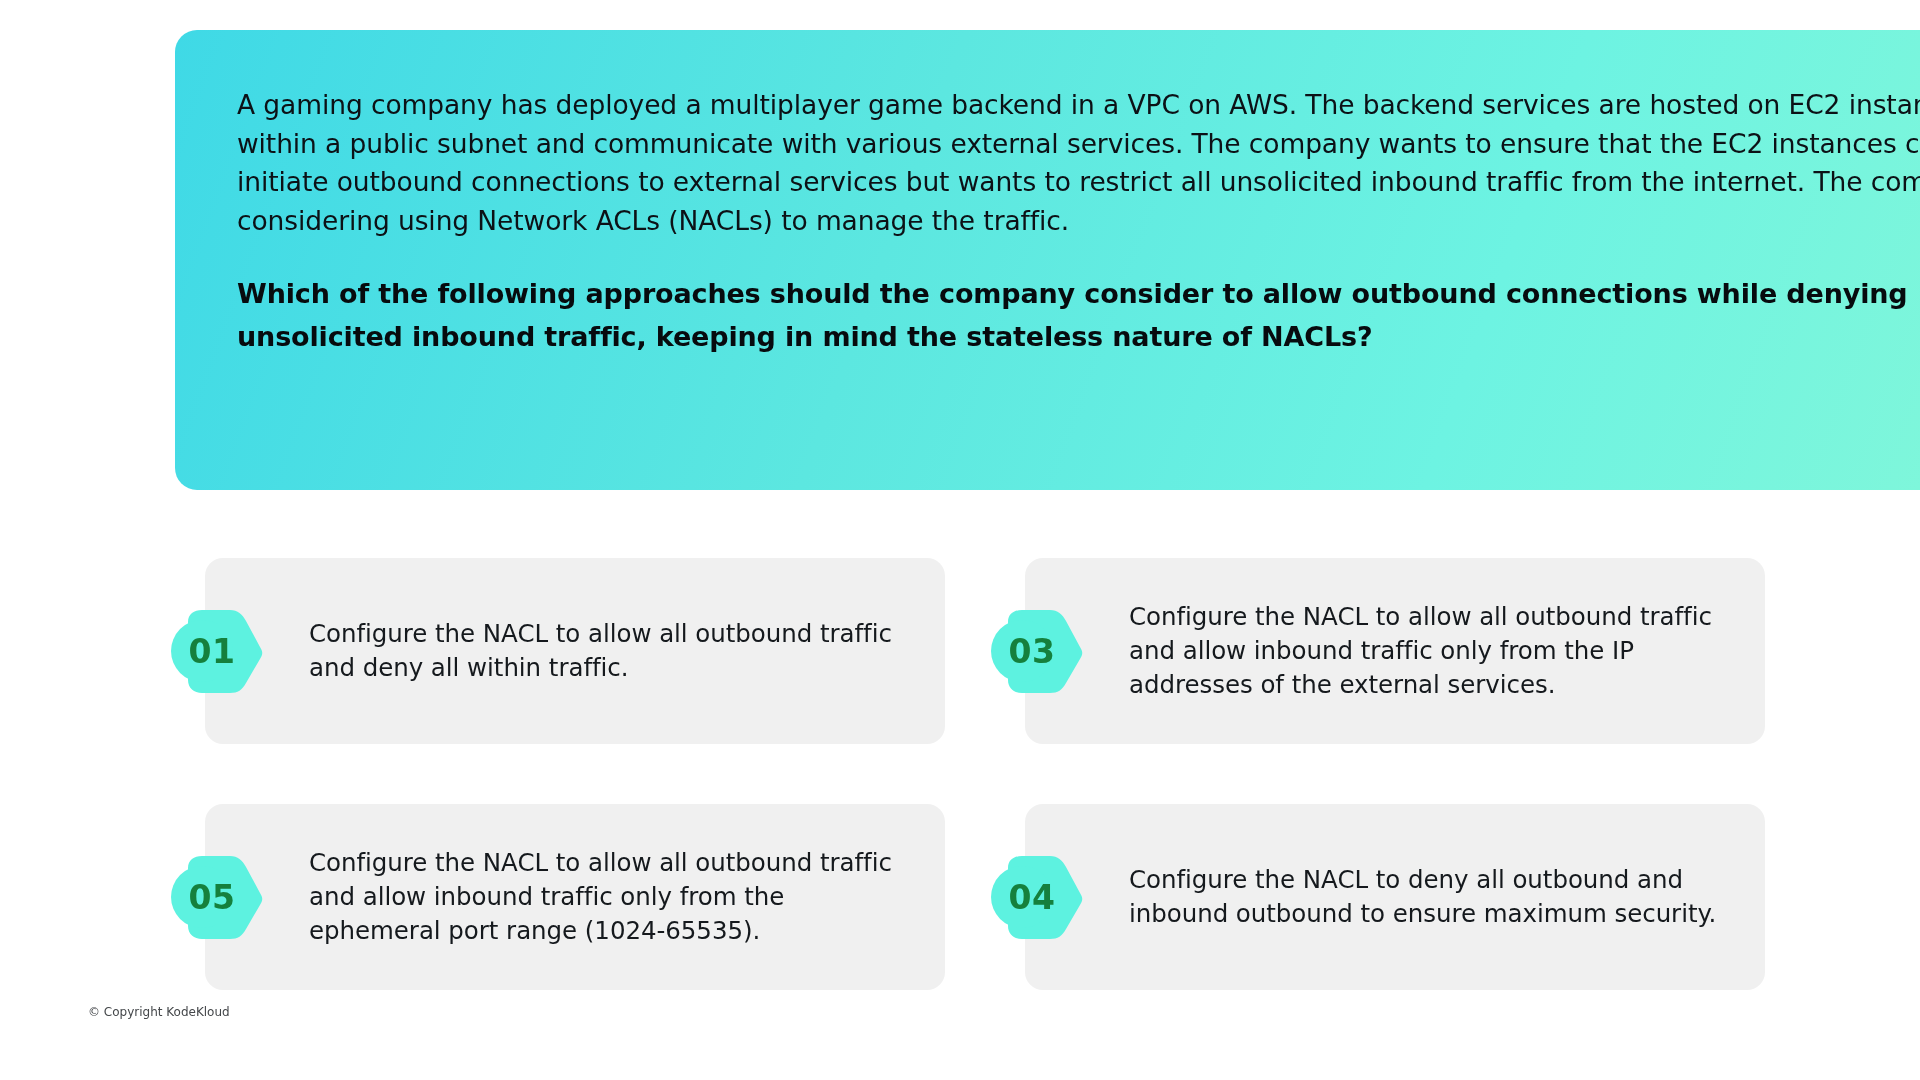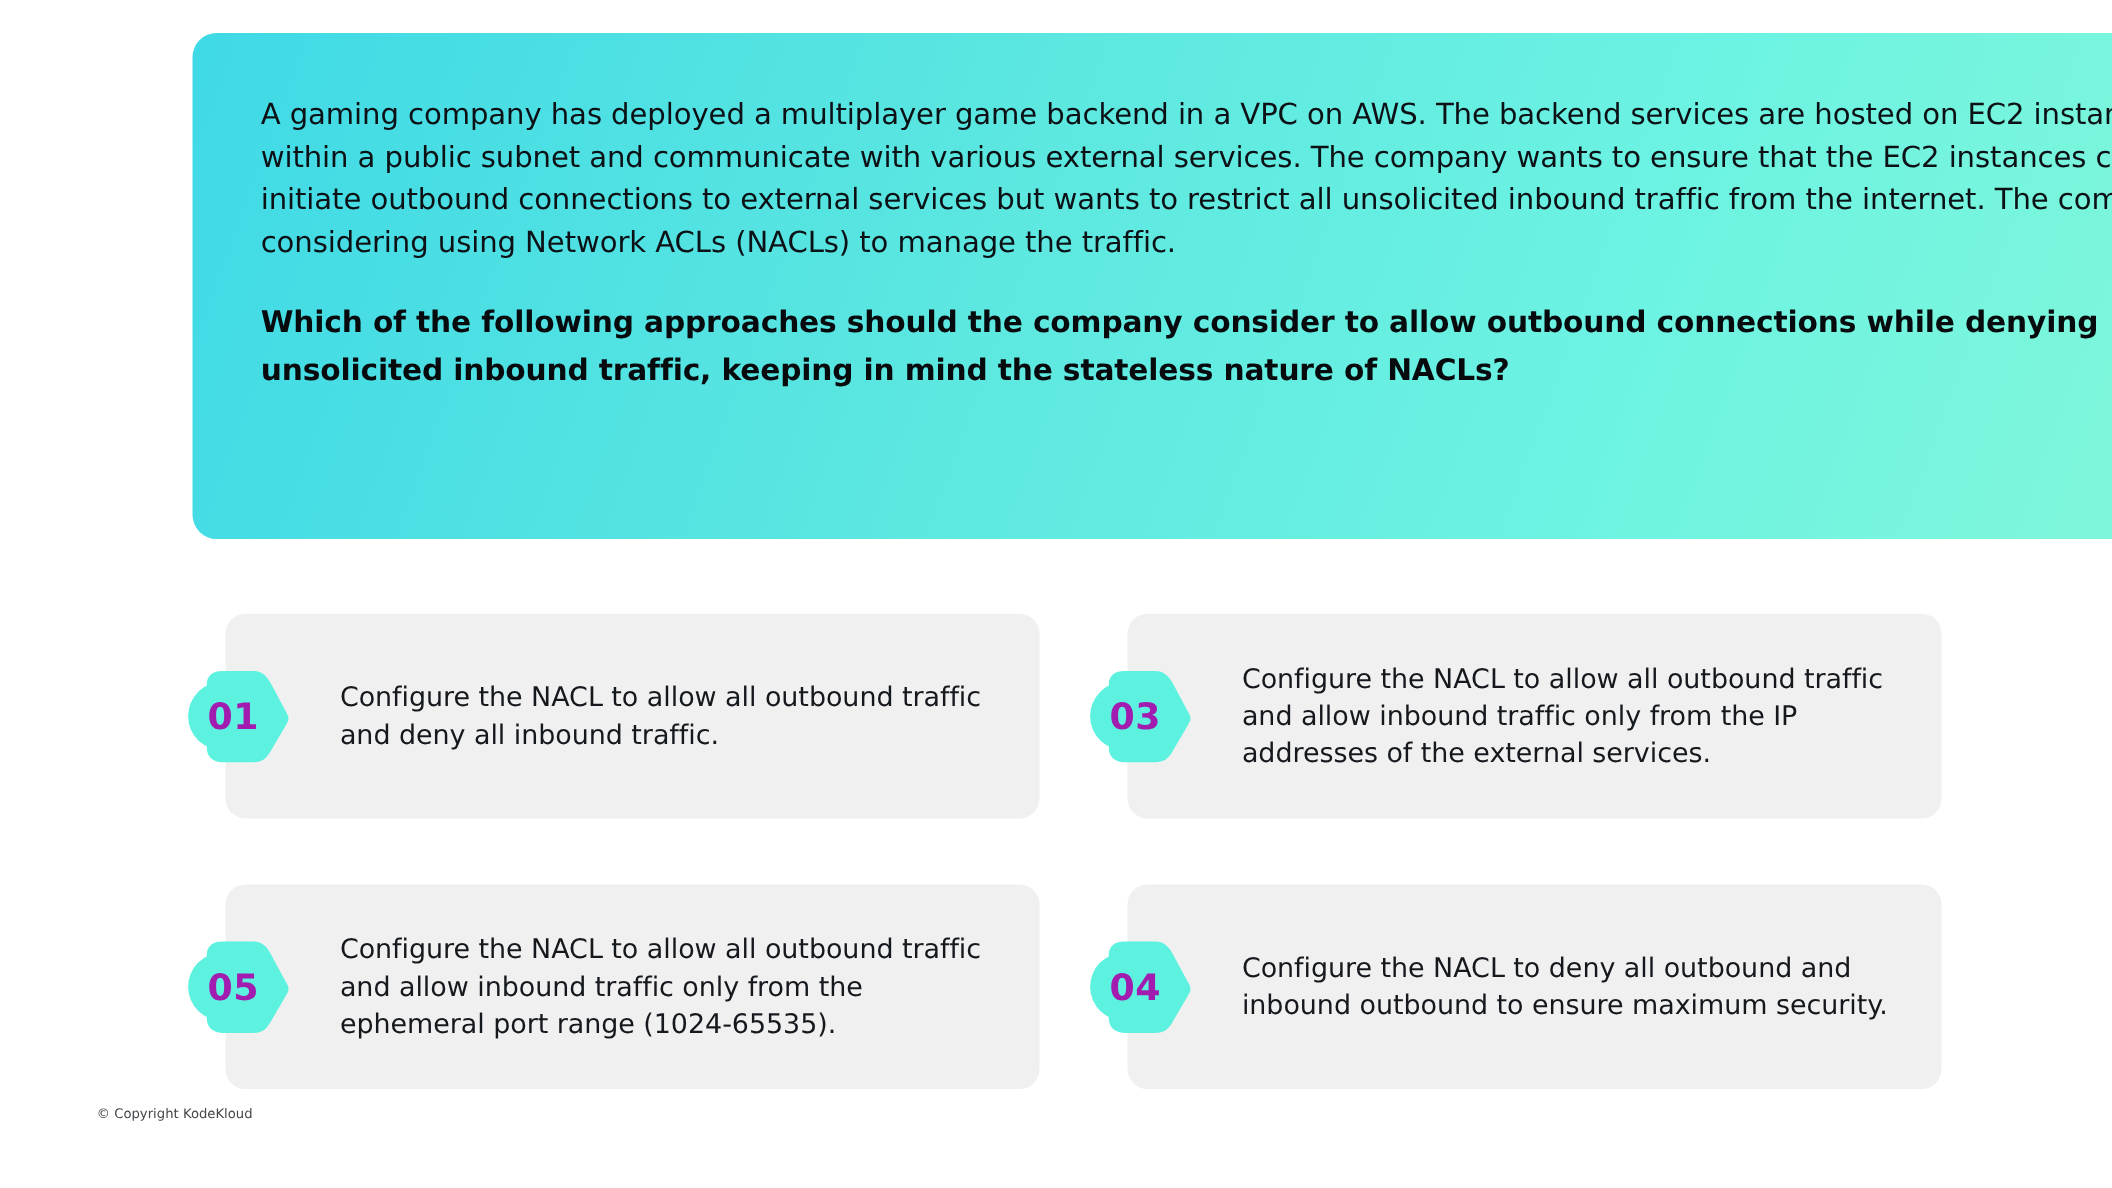--- a/index.html
+++ b/index.html
@@ -72,21 +72,21 @@
     height: 86px;
     display: flex;
     align-items: center;
     justify-content: center;
   }
   .badge svg { position: absolute; left: 0; top: 0; }
   .badge span {
     position: relative;
     font-size: 33px;
     font-weight: bold;
-    color: #a21caf;
+    color: #15803d;
     letter-spacing: 0.5px;
     padding-right: 12px;
   }
   .option-text {
     font-size: 24.5px;
     line-height: 34px;
     color: #15191d;
     letter-spacing: -0.05px;
   }
 
@@ -112,21 +112,21 @@
   <div class="options">
 
     <div class="option">
       <div class="badge">
         <svg width="96" height="86" viewBox="0 0 96 86" xmlns="http://www.w3.org/2000/svg">
           <path d="M18 14 C18 6 24 2 32 2 L60 2 C68 2 72 6 76 13 L90 39 C93 44 93 46 90 51 L76 75 C72 82 68 85 60 85 L32 85 C24 85 18 80 18 72 Z" fill="#5df2e0"></path>
           <circle cx="32" cy="43" r="31" fill="#5df2e0"></circle>
         </svg>
         <span>01</span>
       </div>
-      <div class="option-text">Configure the NACL to allow all outbound traffic and deny all inbound traffic.</div>
+      <div class="option-text">Configure the NACL to allow all outbound traffic and deny all within traffic.</div>
     </div>
 
     <div class="option">
       <div class="badge">
         <svg width="96" height="86" viewBox="0 0 96 86" xmlns="http://www.w3.org/2000/svg">
           <path d="M18 14 C18 6 24 2 32 2 L60 2 C68 2 72 6 76 13 L90 39 C93 44 93 46 90 51 L76 75 C72 82 68 85 60 85 L32 85 C24 85 18 80 18 72 Z" fill="#5df2e0"></path>
           <circle cx="32" cy="43" r="31" fill="#5df2e0"></circle>
         </svg>
         <span>03</span>
       </div>

